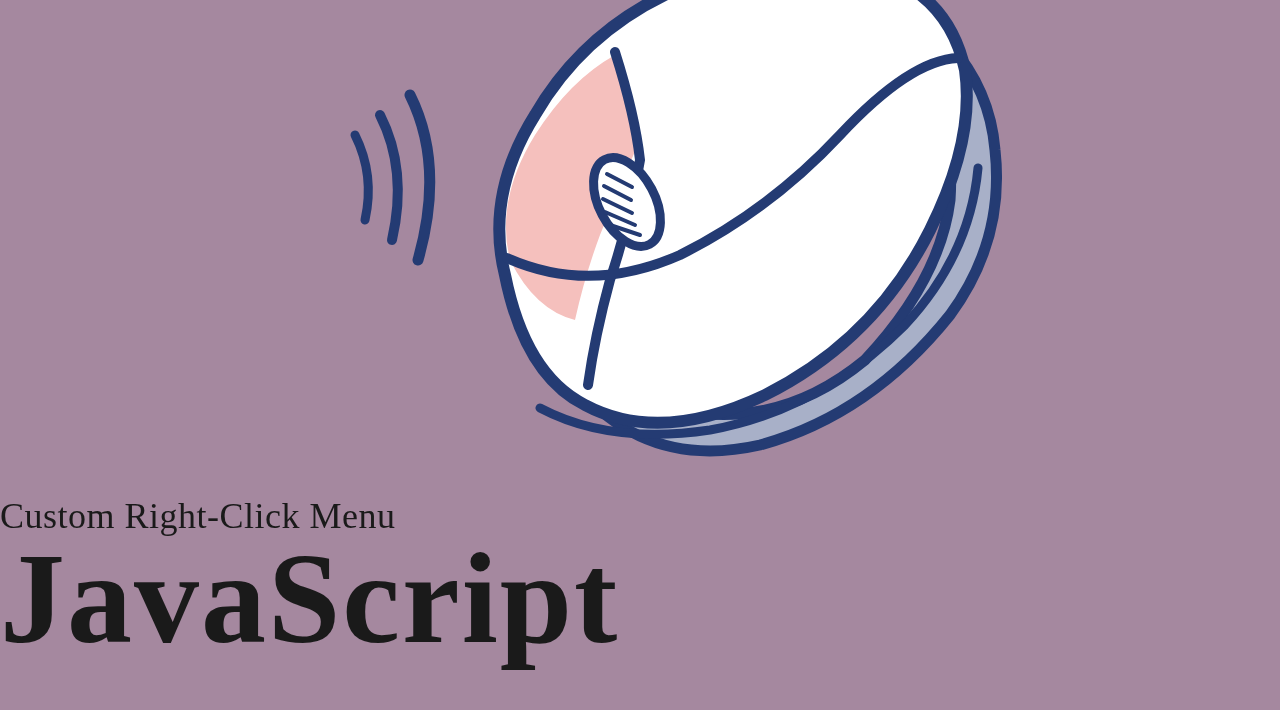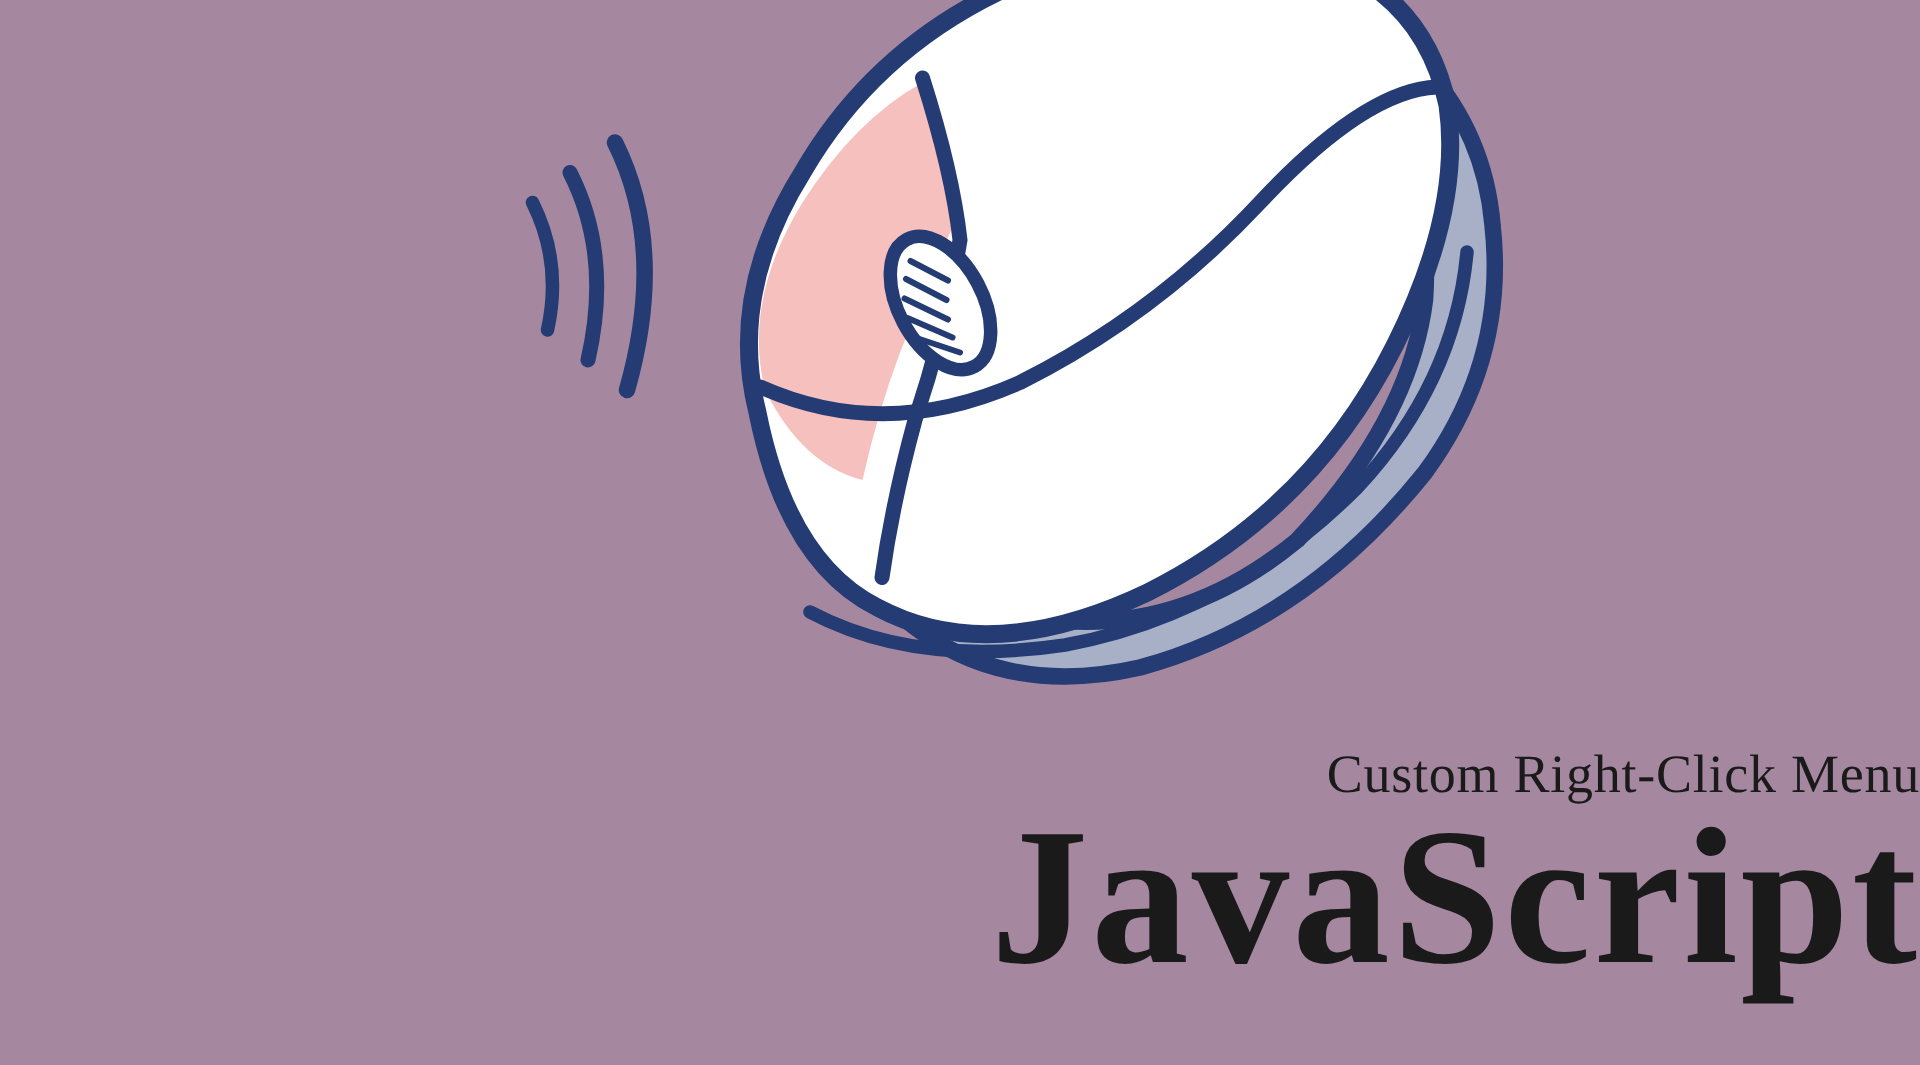--- a/index.html
+++ b/index.html
@@ -23,21 +23,21 @@
       left: 310px;
       width: 700px;
       height: 560px;
     }
     
     .text-container {
       position: absolute;
       left: 0;
       right: 0;
       bottom: 40px;
-      text-align: right;
+      text-align: left;
     }
     
     .subtitle {
       font-size: 36px;
       color: #1a1a1a;
       font-weight: 400;
       letter-spacing: 0.5px;
       margin-bottom: -10px;
     }
     

